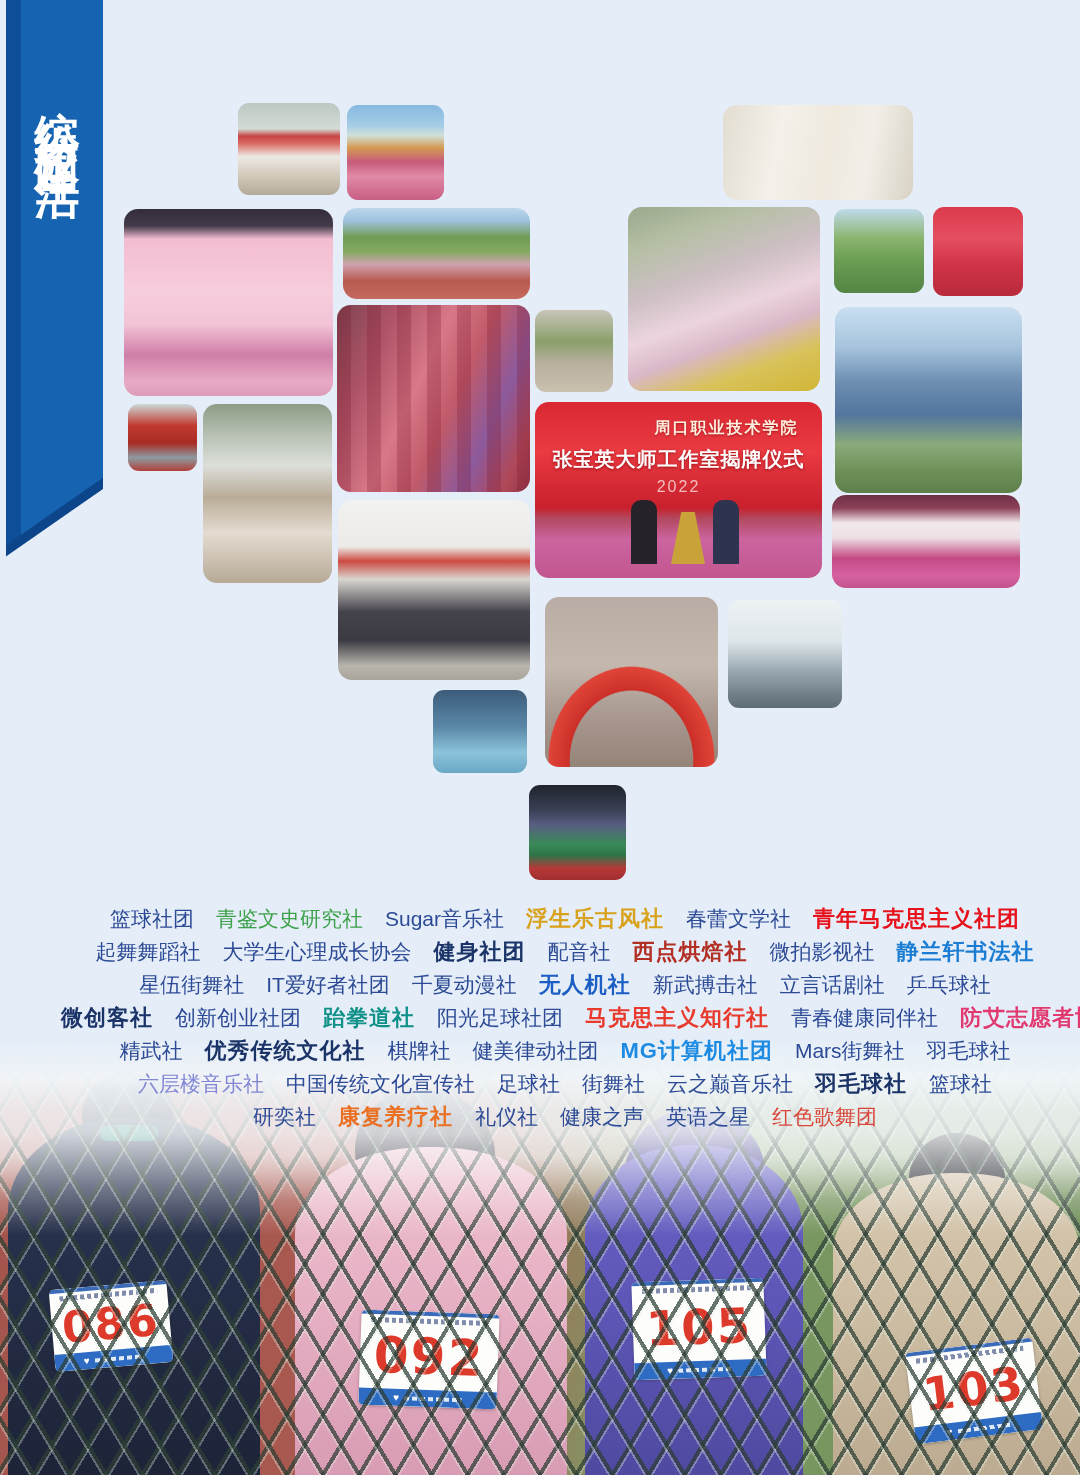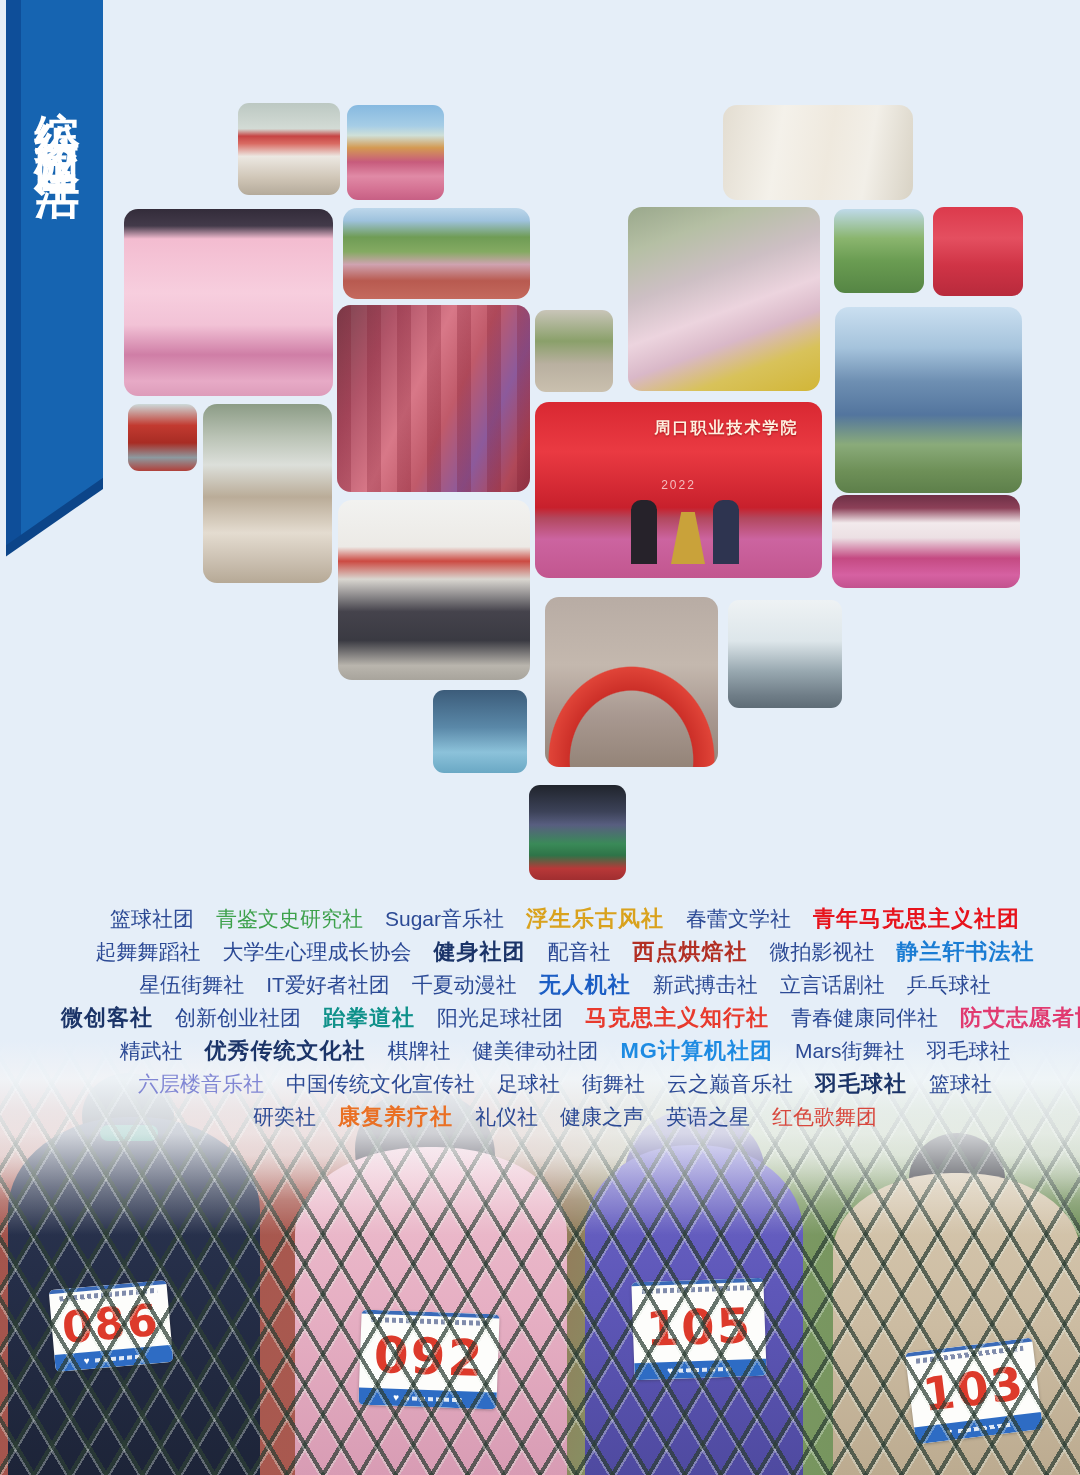--- a/index.html
+++ b/index.html
@@ -62,21 +62,21 @@
   .p21{left:529px;top:785px;width:97px;height:95px;
       background:linear-gradient(180deg,#20242c 0%,#3c4258 28%,#585e80 42%,#3a8a58 62%,#2e7448 74%,#b83838 88%,#a02e30 100%);}
   .curtain{position:absolute;left:0;top:0;width:100%;height:100%;
       background:repeating-linear-gradient(90deg,rgba(120,20,40,.25) 0 14px,rgba(0,0,0,0) 14px 30px);}
   
   .cer-line1{position:absolute;left:0;top:16px;width:100%;text-align:center;color:#fff0e0;
       font-size:16px;font-weight:bold;letter-spacing:2px;text-shadow:0 1px 2px rgba(120,0,0,.6);padding-left:48px;}
   .cer-line2{position:absolute;left:0;top:44px;width:100%;text-align:center;color:#ffffff;
       font-size:20px;font-weight:bold;letter-spacing:1px;text-shadow:0 1px 3px rgba(120,0,0,.7);}
   .cer-line3{position:absolute;left:0;top:76px;width:100%;text-align:center;color:rgba(255,235,235,.75);
-      font-size:12px;letter-spacing:2px;}
+      font-size:16px;letter-spacing:2px;}
   .cer-fig{position:absolute;bottom:14px;width:26px;height:64px;border-radius:10px 10px 0 0;background:#26222a;}
   .cer-fig.f1{left:96px;}
   .cer-fig.f2{left:178px;background:#2e3450;}
   .cer-stand{position:absolute;bottom:14px;left:136px;width:34px;height:52px;background:#c9a23a;
       clip-path:polygon(30% 0,70% 0,100% 100%,0 100%);}
   
   .clubs{position:absolute;left:0;top:902px;width:1080px;z-index:5;padding-left:50px;box-sizing:border-box;}
   .club-row{height:33px;line-height:33px;text-align:center;white-space:nowrap;font-size:21px;}
   .club-item{margin:0 11px;}
   .club-item.b{font-weight:bold;font-size:22px;letter-spacing:1px;}
@@ -149,20 +149,21 @@
     <div class="ph ph-sm p7"></div>
     <div class="ph ph-sm p8"></div>
     <div class="ph ph-sm p9"></div>
     <div class="ph p10"></div>
     <div class="ph p11">
       <div class="curtain"></div>
     </div>
     <div class="ph ph-sm p12"></div>
     <div class="ph p13">
       <div class="cer-line1">周口职业技术学院</div>
+      <div class="cer-line2">张宝英大师工作室揭牌仪式</div>
       <div class="cer-line3">2022</div>
       <div class="cer-fig f1"></div>
       <div class="cer-fig f2"></div>
       <div class="cer-stand"></div>
     </div>
     <div class="ph p14"></div>
     <div class="ph ph-sm p15"></div>
     <div class="ph p16"></div>
     <div class="ph ph-sm p17"></div>
     <div class="ph p18"></div>

